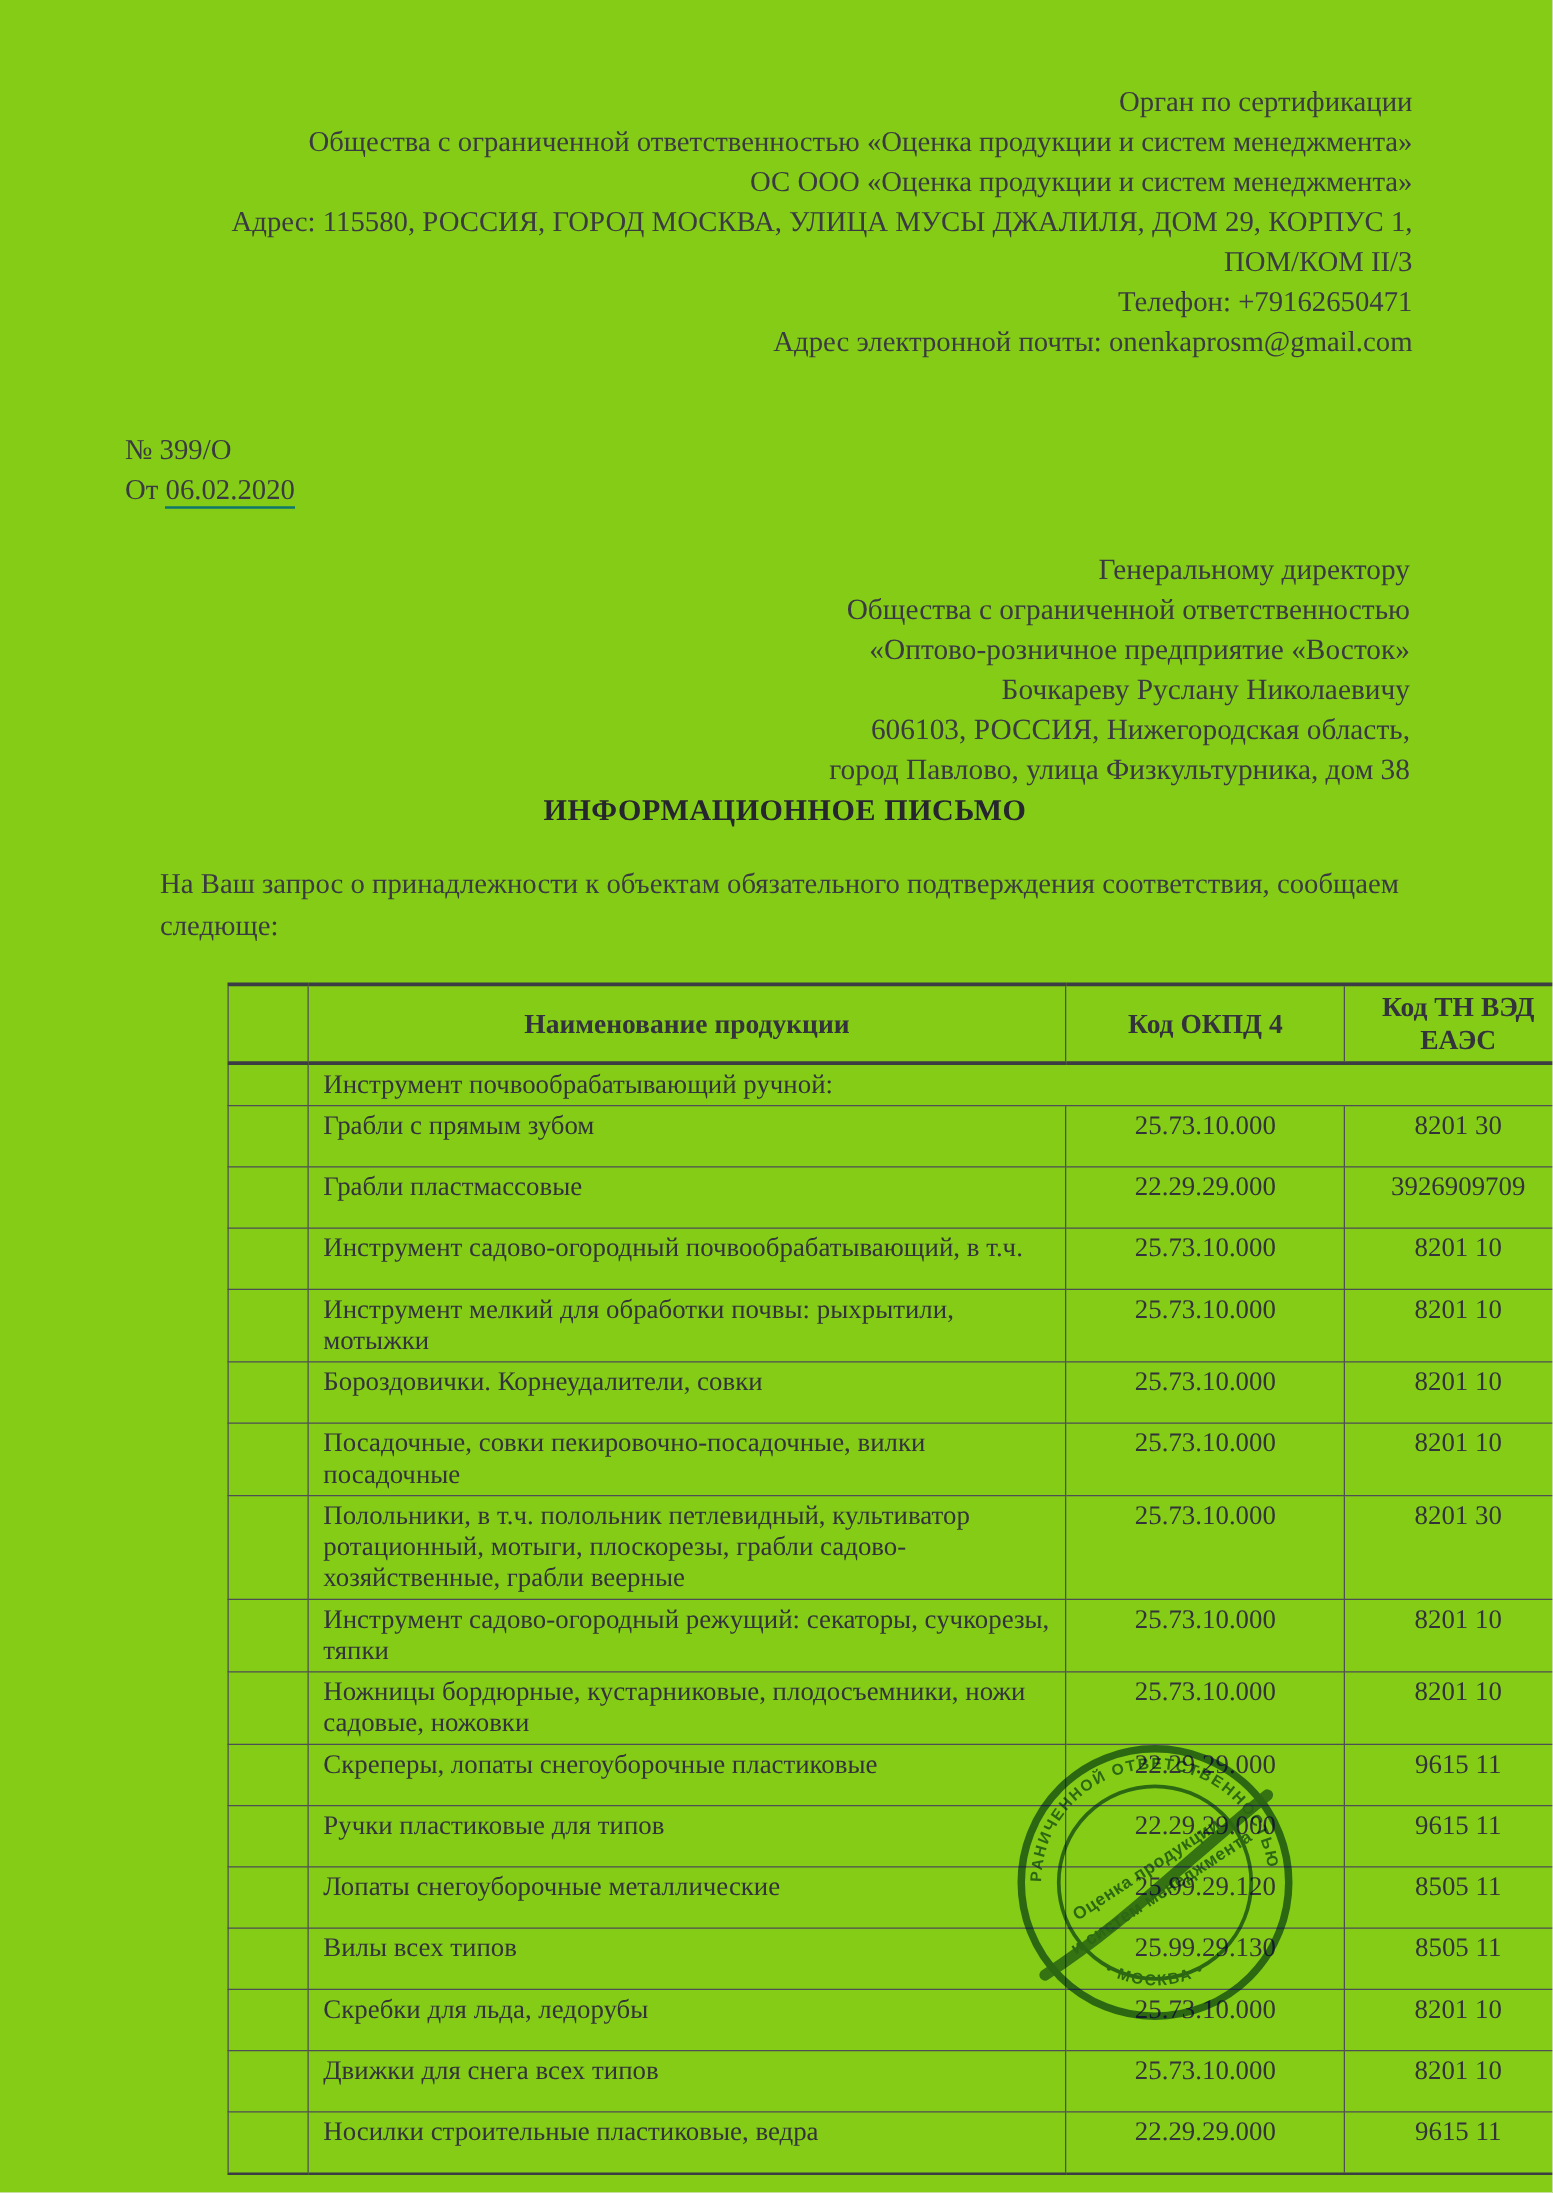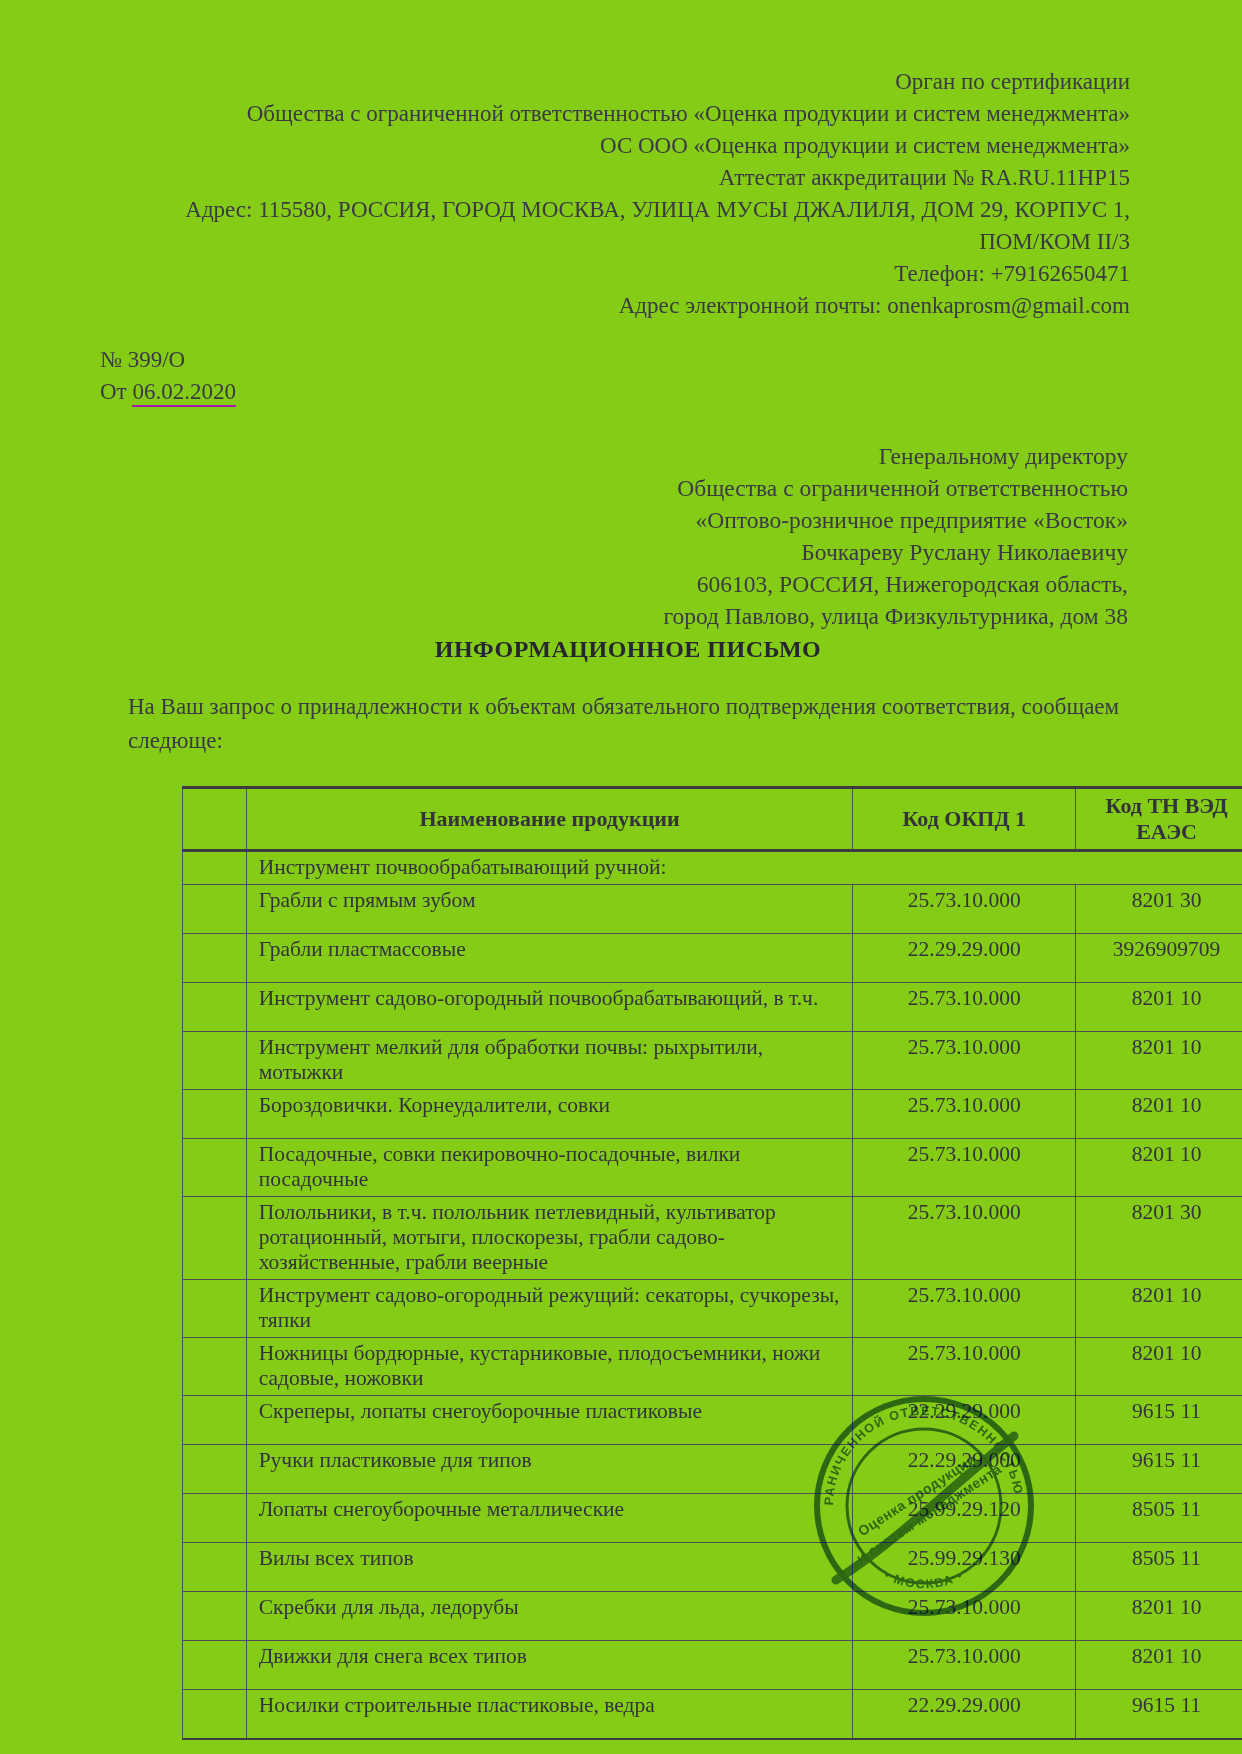--- a/index.html
+++ b/index.html
@@ -18,21 +18,21 @@
     position:absolute;top:66px;left:150px;right:112px;
     text-align:right;
     font-size:23px;line-height:32px;
     color:#3a3a42;
   }
   
   .ref{
     position:absolute;top:344px;left:100px;
     font-size:23px;line-height:32px;color:#3a3a42;
   }
-  .ref .date-underline{border-bottom:2px solid #a21caf;padding-bottom:1px;}
+  .ref .date-underline{border-bottom:2px solid #0f766e;padding-bottom:1px;}
   
   .addressee{
     position:absolute;top:440px;left:400px;right:114px;
     text-align:right;
     font-size:23.5px;line-height:32px;color:#3a3a42;
   }
   
   .title{
     position:absolute;top:636px;left:128px;right:114px;
     text-align:center;
@@ -85,21 +85,20 @@
 </style>
 </head>
 <body>
 
 <div class="page">
 
   <div class="letterhead">
     <div>Орган по сертификации</div>
     <div>Общества с ограниченной ответственностью «Оценка продукции и систем менеджмента»</div>
     <div>ОС ООО «Оценка продукции и систем менеджмента»</div>
-    <div>Аттестат аккредитации № RA.RU.11HP15</div>
     <div>Адрес: 115580, РОССИЯ, ГОРОД МОСКВА, УЛИЦА МУСЫ ДЖАЛИЛЯ, ДОМ 29, КОРПУС 1,</div>
     <div>ПОМ/КОМ II/3</div>
     <div>Телефон: +79162650471</div>
     <div>Адрес электронной почты: onenkaprosm@gmail.com</div>
   </div>
 
   <div class="ref">
     <div>№ 399/О</div>
     <div><span>От </span><span class="date-underline">06.02.2020</span></div>
   </div>
@@ -118,21 +117,21 @@
   <div class="intro">
     <div>На Ваш запрос о принадлежности к объектам обязательного подтверждения соответствия, сообщаем</div>
     <div>следюще:</div>
   </div>
 
   <table class="product-table">
     <thead>
       <tr>
         <th class="col-num"></th>
         <th class="col-name">Наименование продукции</th>
-        <th class="col-okpd">Код ОКПД 1</th>
+        <th class="col-okpd">Код ОКПД 4</th>
         <th class="col-tnved">Код ТН ВЭД ЕАЭС</th>
       </tr>
     </thead>
     <tbody>
         <tr>
           <td class="col-num"></td>
           <td class="col-name" colspan="3">Инструмент почвообрабатывающий ручной:</td>
         </tr>
         <tr>
           <td class="col-num"></td>

